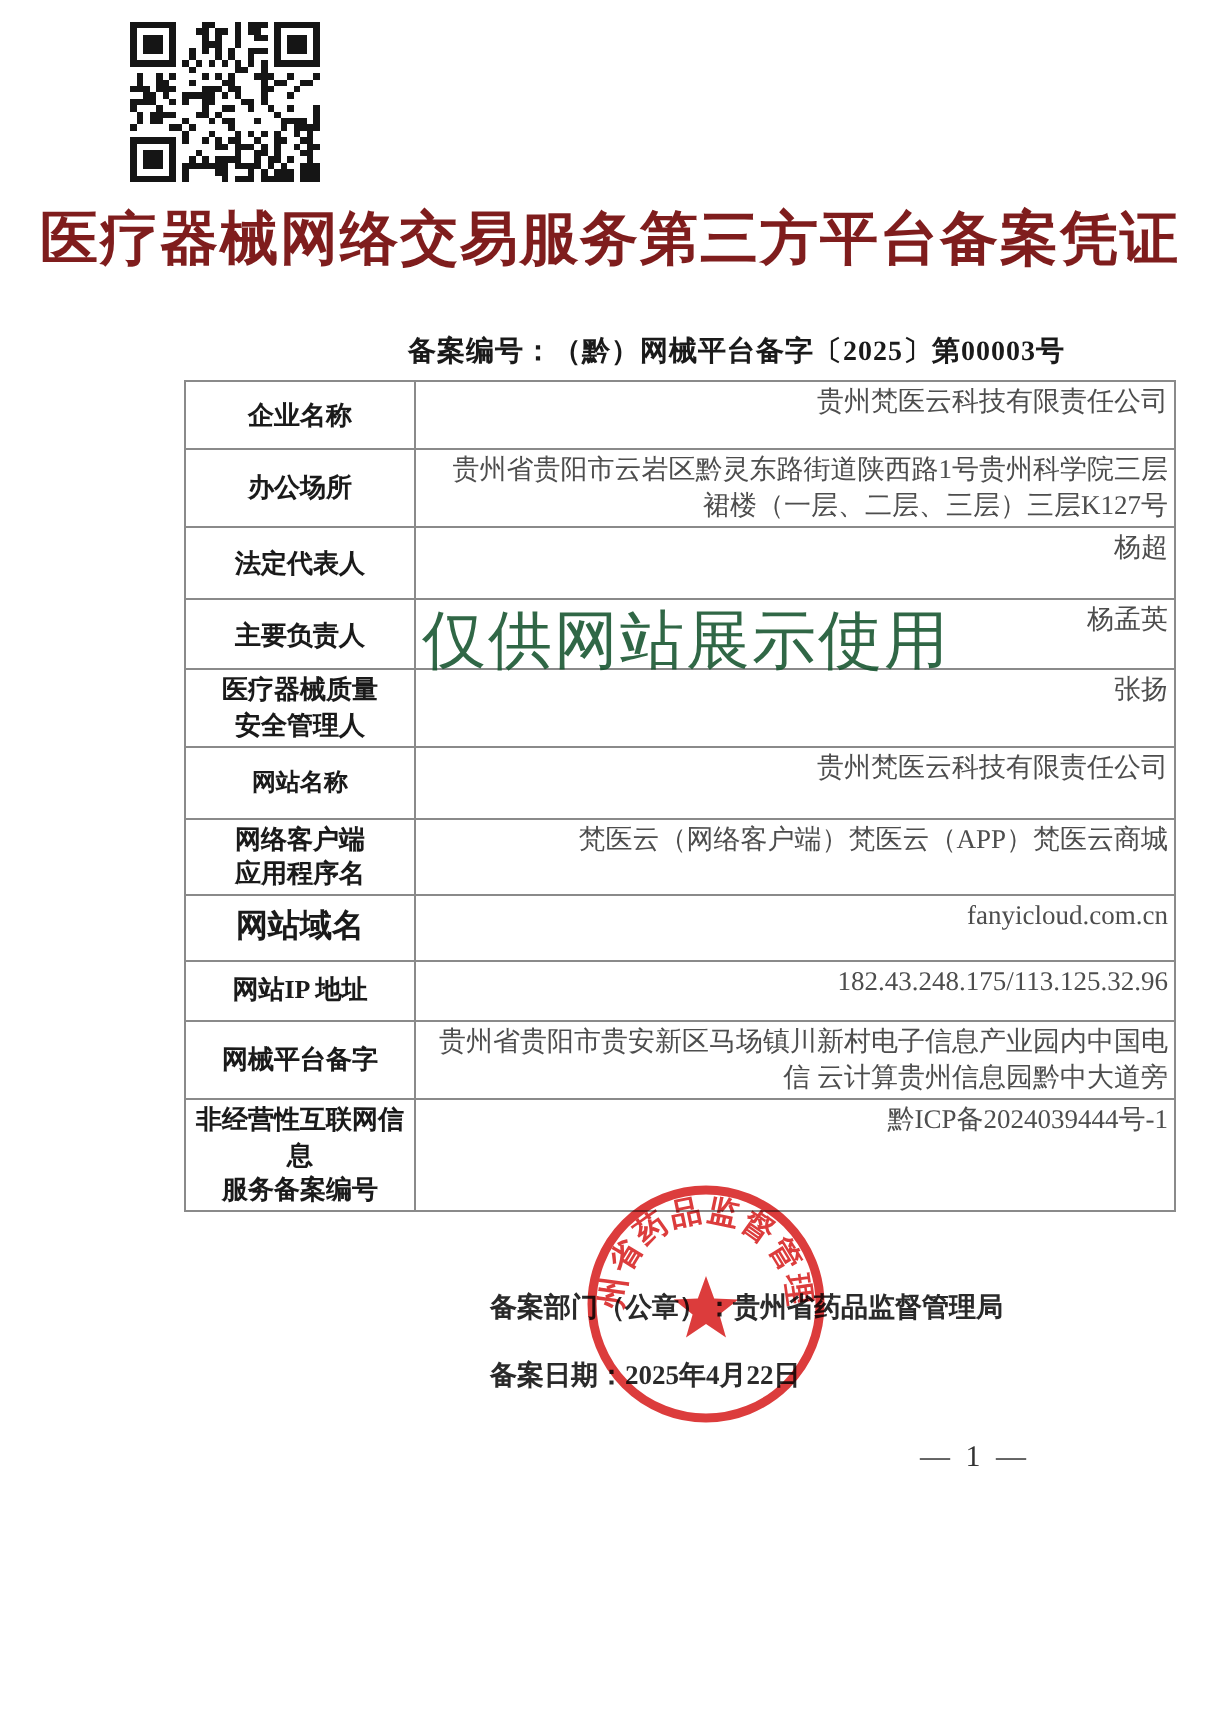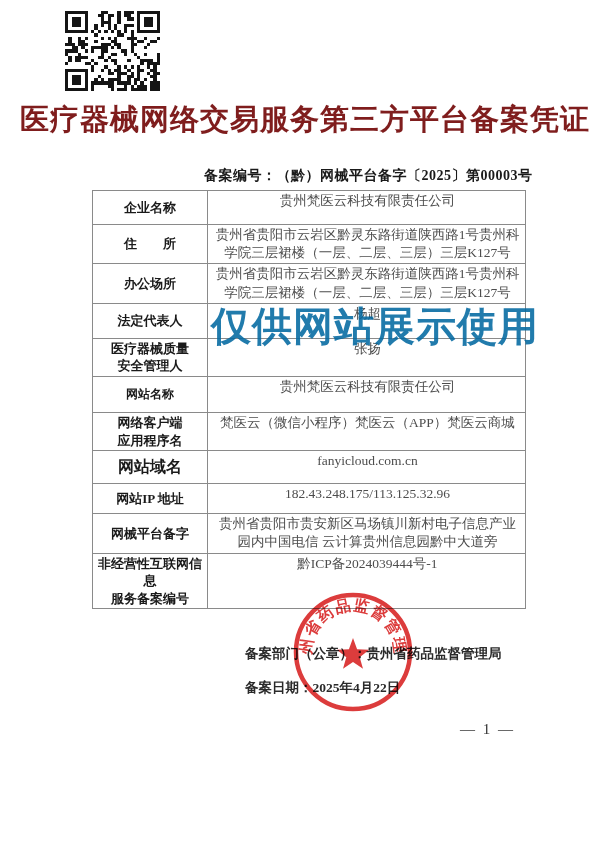--- a/index.html
+++ b/index.html
@@ -24,36 +24,36 @@
 
   
   .filing{
     position:absolute;left:204px;top:167px;
     font-size:14px;font-weight:bold;color:#1a1a1a;
     letter-spacing:.5px;white-space:nowrap;
   }
 
   
   table.cert{
-    position:absolute;left:92px;top:190px;width:434px;
+    position:absolute;left:92px;top:190px;width:496px;
     border-collapse:collapse;table-layout:fixed;z-index:1;
   }
   table.cert th,table.cert td{
     border:1px solid #8a8a8a;
     padding:1px 3px;
   }
   table.cert th{
     width:108px;
     font-size:13px;font-weight:bold;color:#1a1a1a;
     text-align:center;vertical-align:middle;
     white-space:pre-line;line-height:1.35;
   }
   table.cert td{
     font-size:13.5px;color:#4d4d4d;font-weight:normal;
-    text-align:center;vertical-align:top;line-height:1.35;
+    text-align:right;vertical-align:top;line-height:1.35;
     padding-left:5px;
   }
   table.cert tr:nth-child(1){height:34px;}
   table.cert tr:nth-child(2){height:38px;}
   table.cert tr:nth-child(3){height:36px;margin-top:28px;}
   table.cert tr:nth-child(4){height:35px;padding-left:22px;}
   table.cert tr:nth-child(5){height:35px;}
   table.cert tr:nth-child(6){height:36px;}
   table.cert tr:nth-child(7){height:35px;}
   table.cert tr:nth-child(8){height:33px;}
@@ -62,22 +62,22 @@
   table.cert tr:nth-child(11){height:44px;}
   table.cert tr:nth-child(12){height:30px;margin-top:32px;}
   table.cert tr:nth-child(6) th{font-size:12px;}
   table.cert tr:nth-child(8) th{font-size:16px;}
   table.cert tr:nth-child(12) th{font-size:11.5px;}
 
   
   .watermark{
     position:absolute;left:211px;top:299px;z-index:3;
     font-family:"Liberation Sans","DejaVu Sans",sans-serif;
-    font-size:40px;color:#0369a1;opacity:.88;
-    letter-spacing:1px;white-space:nowrap;font-weight:bold;
+    font-size:32px;color:#14532d;opacity:.88;
+    letter-spacing:1px;white-space:nowrap;
   }
 
   
   .dept-line{
     position:absolute;left:245px;top:645px;z-index:2;
     font-size:13.5px;font-weight:bold;color:#2a2a2a;white-space:nowrap;
   }
   .date-line{
     position:absolute;left:245px;top:679px;z-index:2;
     font-size:13.5px;font-weight:bold;color:#2a2a2a;white-space:nowrap;
@@ -441,44 +441,44 @@
 
   <div class="filing">备案编号：（黔）网械平台备字〔2025〕第00003号</div>
 
   <table class="cert">
     <tbody id="rows">
         <tr>
           <th>企业名称</th>
           <td>贵州梵医云科技有限责任公司</td>
         </tr>
         <tr>
-          <th>住　　所</th>
-          <td>贵州省贵阳市云岩区黔灵东路街道陕西路1号贵州科学院三层裙楼（一层、二层、三层）三层K127号</td>
-        </tr>
-        <tr>
           <th>办公场所</th>
           <td>贵州省贵阳市云岩区黔灵东路街道陕西路1号贵州科学院三层裙楼（一层、二层、三层）三层K127号</td>
         </tr>
         <tr>
           <th>法定代表人</th>
           <td>杨超</td>
+        </tr>
+        <tr>
+          <th>主要负责人</th>
+          <td>杨孟英</td>
         </tr>
         <tr>
           <th>医疗器械质量
 安全管理人</th>
           <td>张扬</td>
         </tr>
         <tr>
           <th>网站名称</th>
           <td>贵州梵医云科技有限责任公司</td>
         </tr>
         <tr>
           <th>网络客户端
 应用程序名</th>
-          <td>梵医云（微信小程序）梵医云（APP）梵医云商城</td>
+          <td>梵医云（网络客户端）梵医云（APP）梵医云商城</td>
         </tr>
         <tr>
           <th>网站域名</th>
           <td>fanyicloud.com.cn</td>
         </tr>
         <tr>
           <th>网站IP 地址</th>
           <td>182.43.248.175/113.125.32.96</td>
         </tr>
         <tr>

